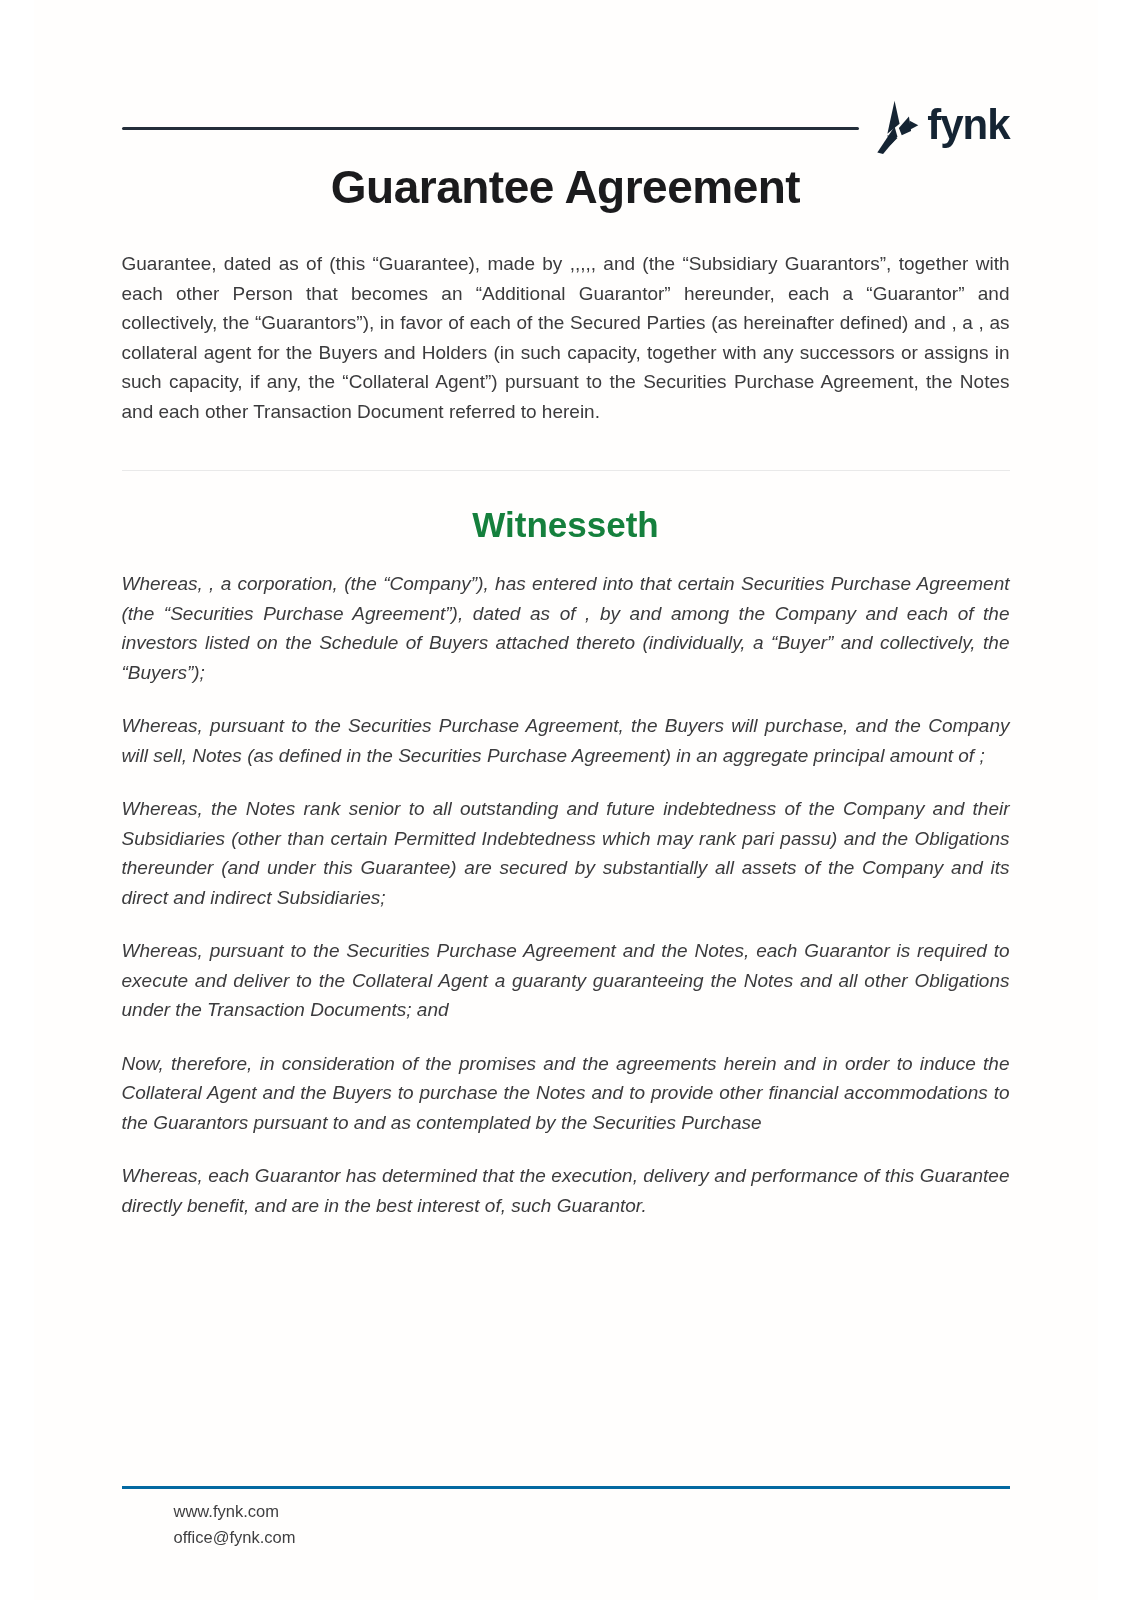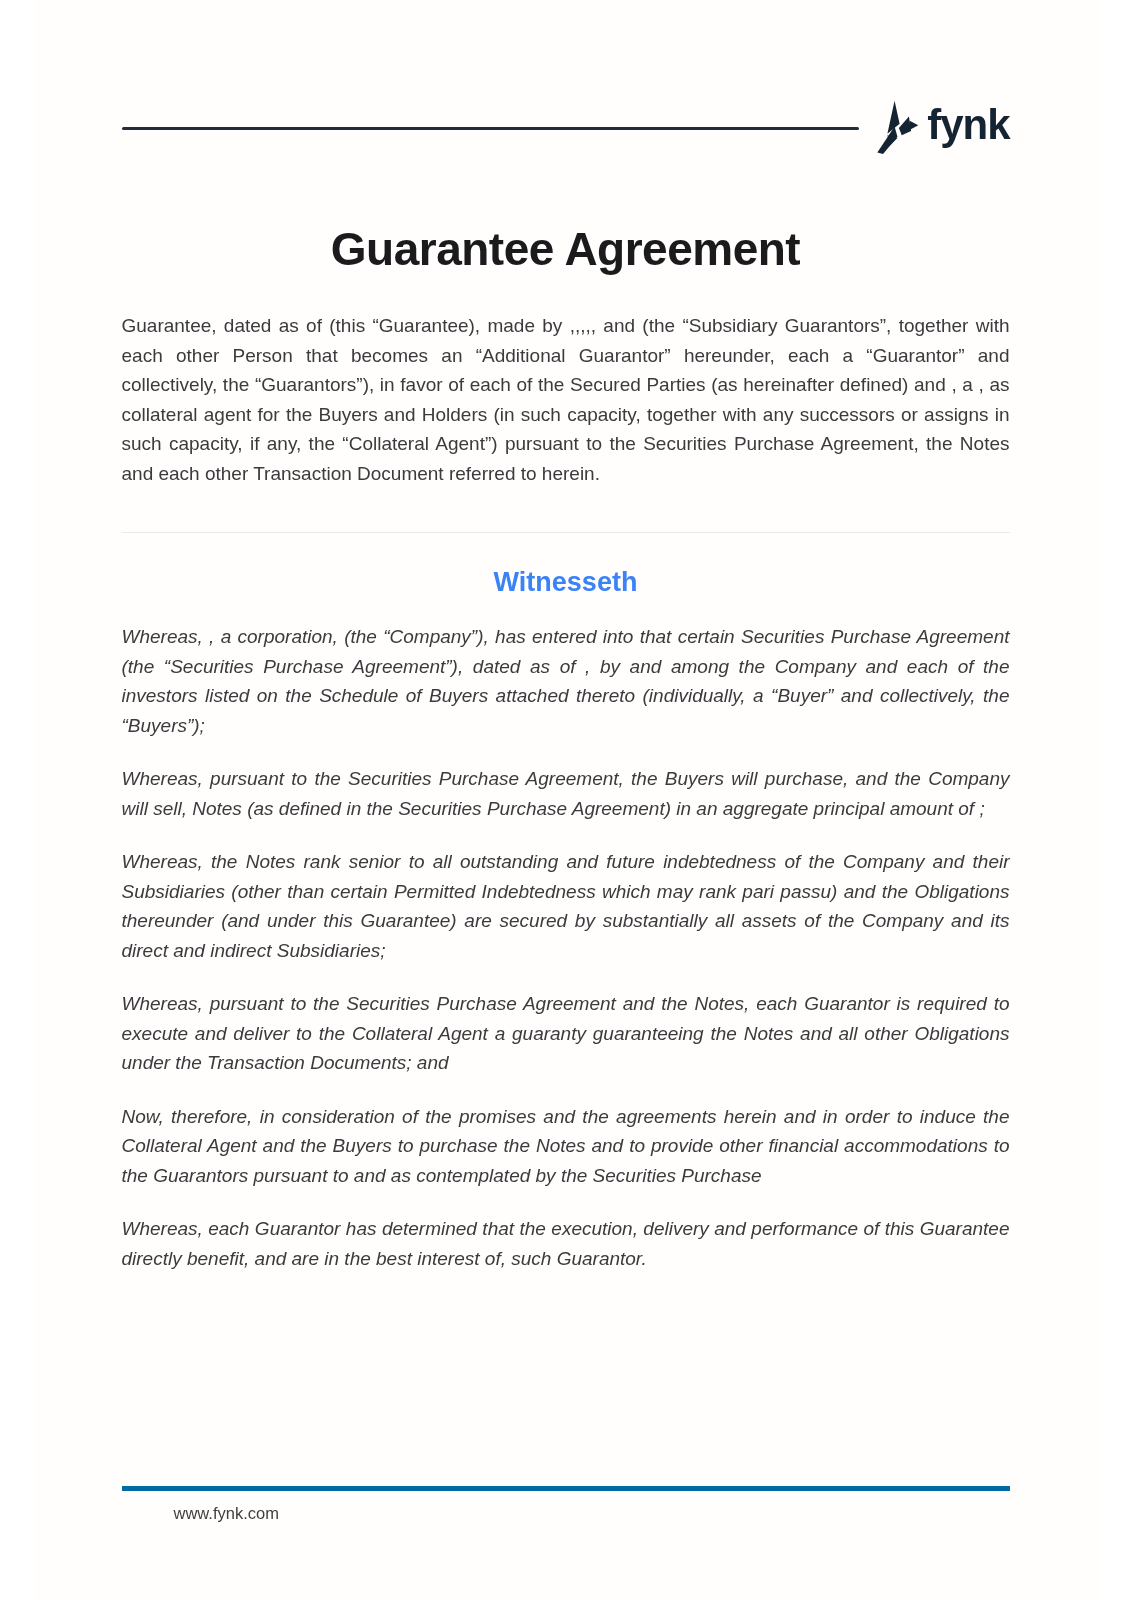--- a/index.html
+++ b/index.html
@@ -35,21 +35,20 @@
     font-size: 42px;
     font-weight: bold;
     color: #152433;
     letter-spacing: -1px;
     line-height: 1;
     padding-bottom: 6px;
   }
 
   
   .doc-title {
-    margin-top: 62px;
     text-align: center;
     font-size: 46px;
     font-weight: bold;
     color: #1b1b1d;
     letter-spacing: -0.5px;
   }
 
   
   .para {
     font-size: 19px;
@@ -62,35 +61,35 @@
   .section-divider {
     margin-top: 44px;
     border: none;
     border-top: 1px solid #e9e9e9;
     height: 0;
   }
 
   .section-heading {
     margin-top: 34px;
     text-align: center;
-    font-size: 27px;
+    font-size: 35px;
     font-weight: bold;
-    color: #3b82f6;
+    color: #15803d;
   }
 
   .whereas { margin-top: 24px; font-style: italic; }
   .whereas:first-of-type { margin-top: 28px; }
 
   
   .footer {
     position: absolute;
     top: 1486px;
     left: 88px;
     right: 88px;
-    border-top: 5px solid #0369a1;
+    border-top: 3px solid #0369a1;
     padding: 9px 0 0 52px;
   }
   .footer-line-item {
     font-size: 16.5px;
     line-height: 26px;
     color: #3f3f41;
     text-decoration: none;
     display: block;
   }
 </style>
@@ -130,14 +129,15 @@
     <p class="para whereas">Whereas, pursuant to the Securities Purchase Agreement, the Buyers will purchase, and the Company will sell, Notes (as defined in the Securities Purchase Agreement) in an aggregate principal amount of ;</p>
     <p class="para whereas">Whereas, the Notes rank senior to all outstanding and future indebtedness of the Company and their Subsidiaries (other than certain Permitted Indebtedness which may rank pari passu) and the Obligations thereunder (and under this Guarantee) are secured by substantially all assets of the Company and its direct and indirect Subsidiaries;</p>
     <p class="para whereas">Whereas, pursuant to the Securities Purchase Agreement and the Notes, each Guarantor is required to execute and deliver to the Collateral Agent a guaranty guaranteeing the Notes and all other Obligations under the Transaction Documents; and</p>
     <p class="para whereas">Now, therefore, in consideration of the promises and the agreements herein and in order to induce the Collateral Agent and the Buyers to purchase the Notes and to provide other financial accommodations to the Guarantors pursuant to and as contemplated by the Securities Purchase</p>
     <p class="para whereas">Whereas, each Guarantor has determined that the execution, delivery and performance of this Guarantee directly benefit, and are in the best interest of, such Guarantor.</p>
 
   </div>
 
   <div class="footer">
     <a class="footer-line-item" href="#">www.fynk.com</a>
+    <a class="footer-line-item" href="#">office@fynk.com</a>
   </div>
 </div>
 
 </body></html>

